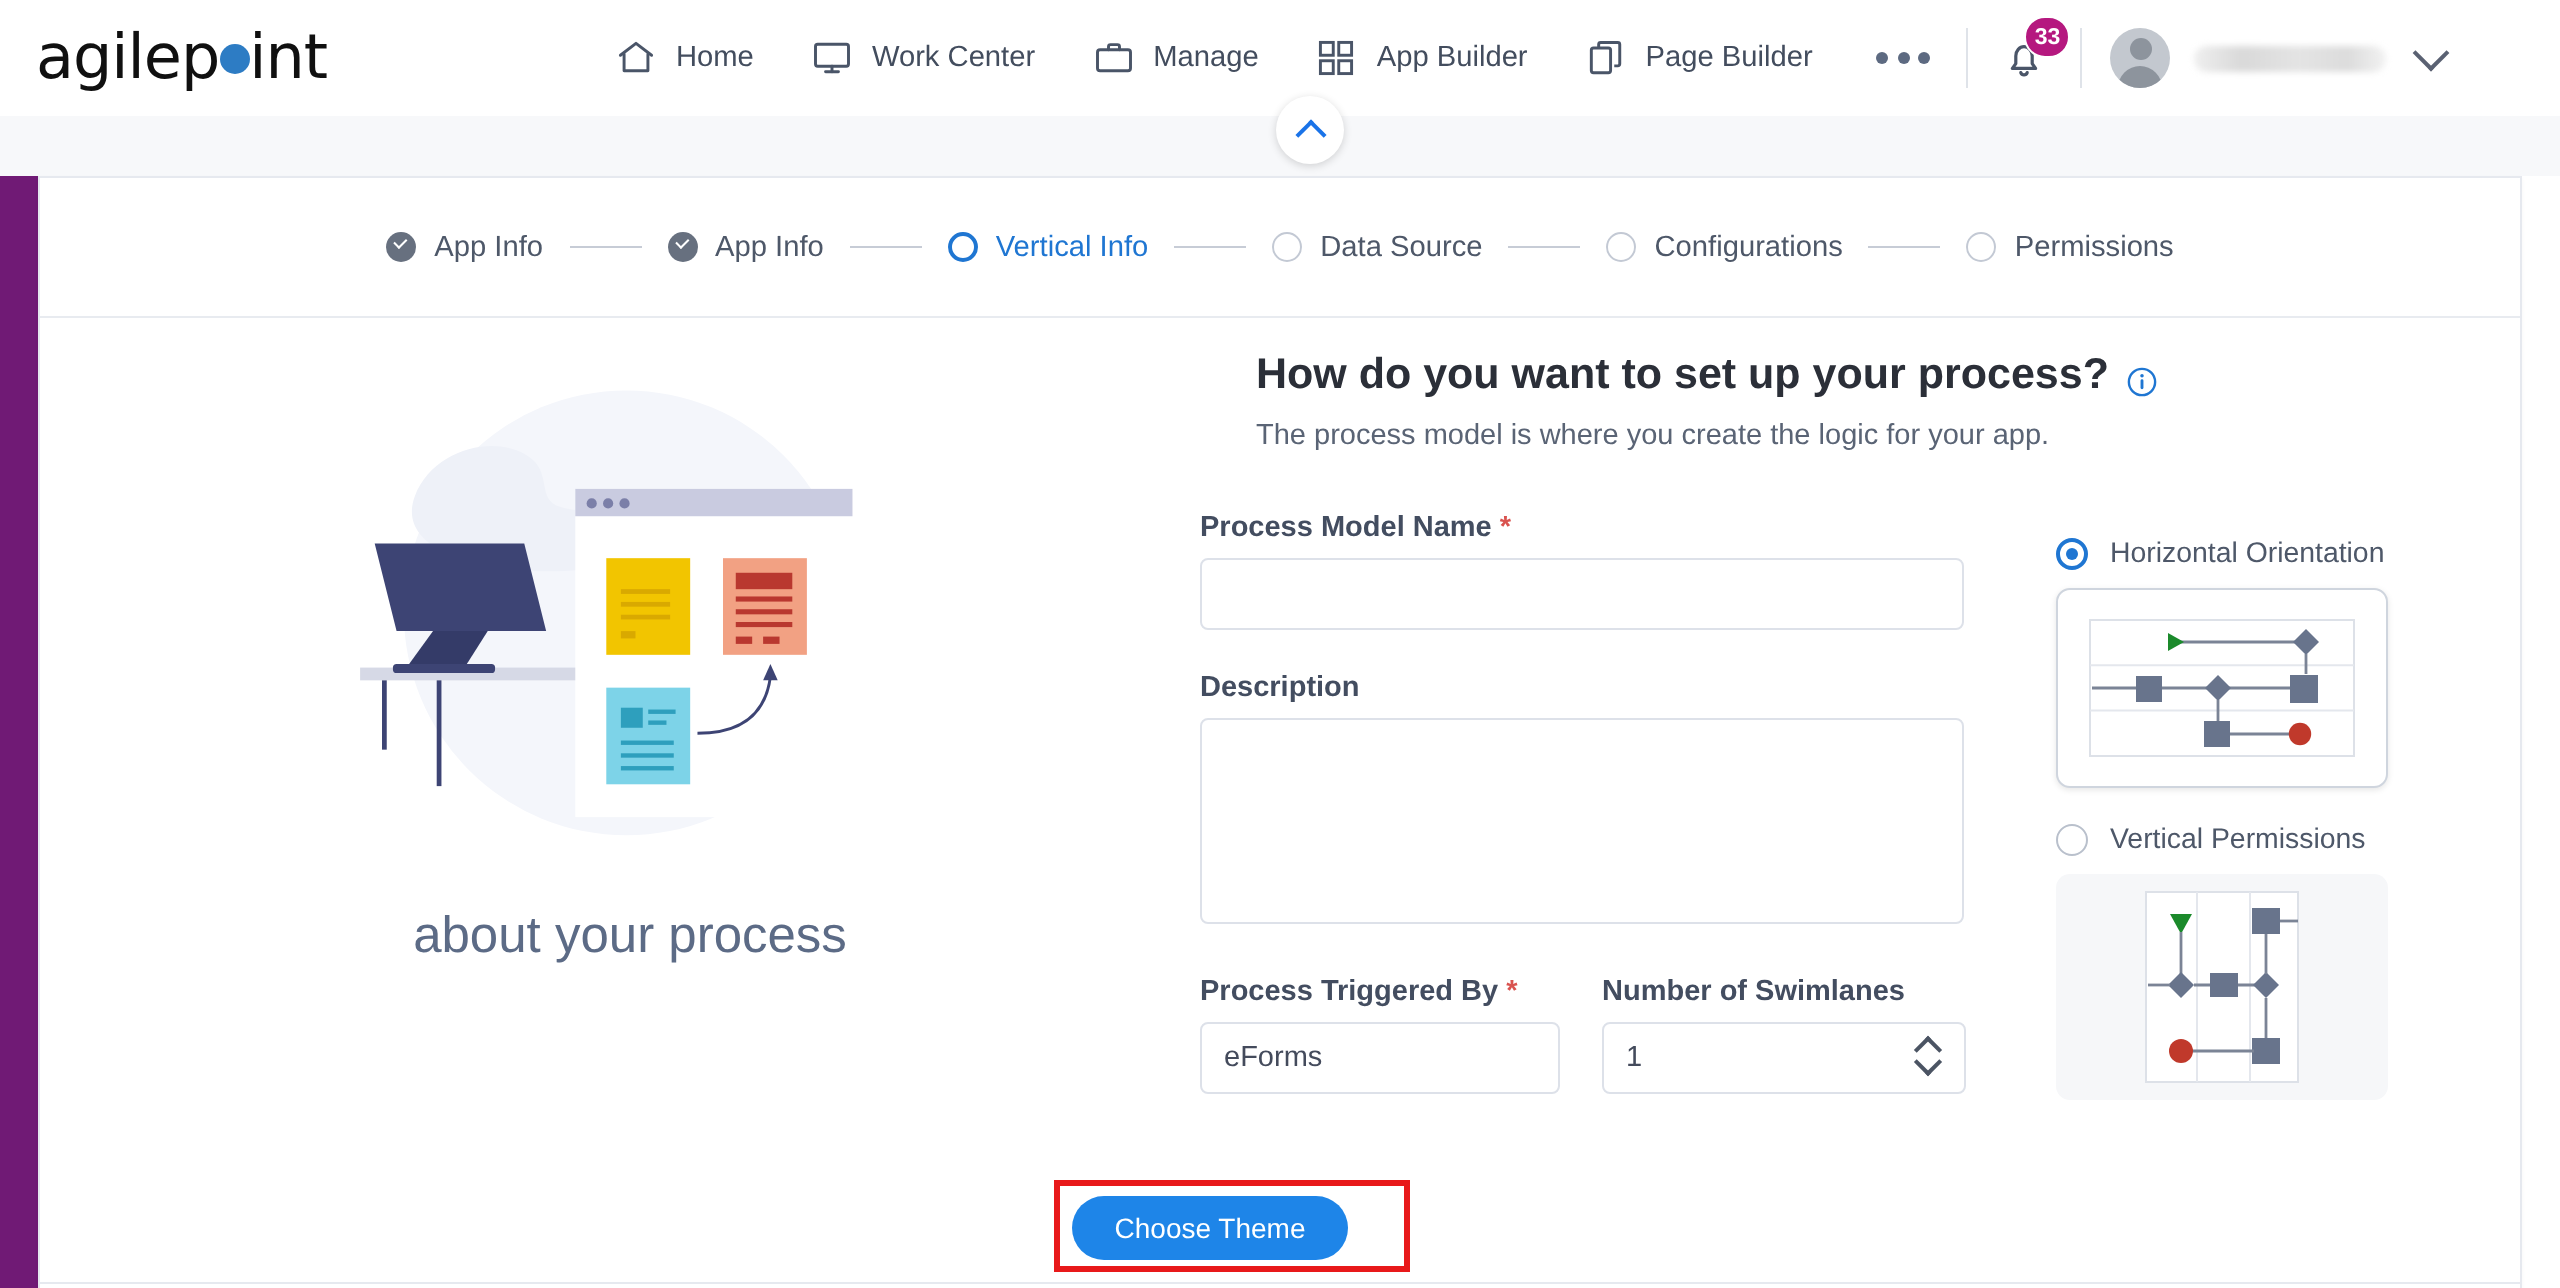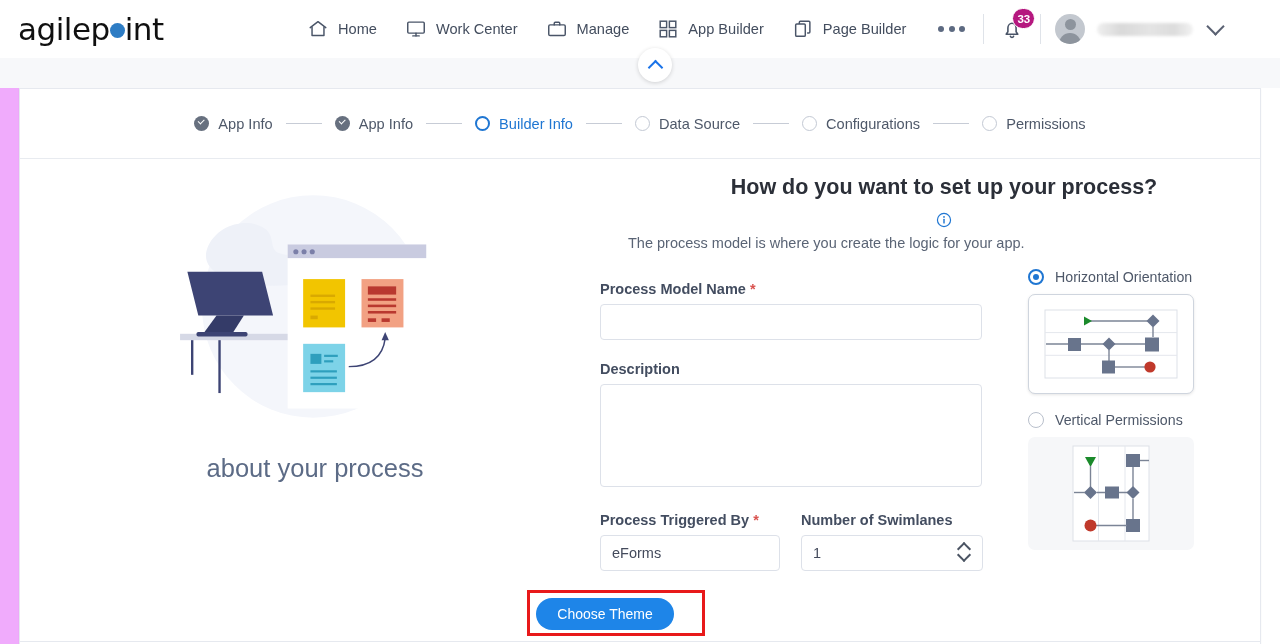--- a/index.html
+++ b/index.html
@@ -2,21 +2,21 @@
 <html><head>
 <meta charset="utf-8">
 <style>
   * { box-sizing: border-box; margin: 0; padding: 0; }
   html, body {
     width: 1280px; height: 644px;
     background: #ffffff;
     font-family: "Liberation Sans", sans-serif;
     overflow: hidden;
   }
-  .app { position: relative; width: 1104px; height: 644px; background:#f0abfc; }
+  .app { position: relative; width: 1104px; height: 644px; background:#701a75; }
 
   
   .topbar {
     position: absolute; top:0; left:0; width:1280px; height:58px;
     background:#fff; display:flex; align-items:center;
   }
   .logo { position:absolute; left:18px; top:11px; width:170px; height:36px; }
   .logo-text {
     font-family:"DejaVu Sans", sans-serif;
     font-size:31px; font-weight:400; letter-spacing:-0.5px; color:#101010;
@@ -114,21 +114,21 @@
     width:590px; padding-top:22px; display:flex; flex-direction:column; align-items:center;
   }
   .illus { width:310px; height:260px; }
   .illus-cap {
     margin-top:10px; text-align:center; font-size:25.5px; color:#5c6b86;
     line-height:34px; font-weight:400;
   }
   .right-pane { flex:1; padding-top:16px; position:relative;}
   .h-title {
     text-align:left; font-size:21.5px; font-weight:bold; color:#2b2f38;
-    display:flex; align-items:center; gap:9px; margin-left:18px;flex-direction:column;
+    display:flex; align-items:center; gap:9px; margin-left:18px;
   }
   .info-ic { width:16px; height:16px; flex:none;}
   .h-sub { font-size:14.5px; color:#5a6475; margin-top:10px; margin-left:18px;}
 
   .form-row { margin-top:30px; display:flex; gap:26px; }
   .form-col { margin-left:-10px; }
   .flabel { font-size:14.5px; color:#434d60; font-weight:bold; margin-bottom:7px; }
   .req { color:#d9534f; font-weight:bold; }
   .tinput {
     width:382px; height:36px; border:1px solid #dde1e9; border-radius:4px; background:#fff;
@@ -294,21 +294,21 @@
       <div class="step-line"></div>
 
       <div class="step done">
         <span class="circle"></span>
         <span class="slabel">App Info</span>
       </div>
       <div class="step-line"></div>
 
       <div class="step active">
         <span class="circle"></span>
-        <span class="slabel">Builder Info</span>
+        <span class="slabel">Vertical Info</span>
       </div>
       <div class="step-line"></div>
 
       <div class="step todo">
         <span class="circle"></span>
         <span class="slabel">Data Source</span>
       </div>
       <div class="step-line"></div>
 
       <div class="step todo">

